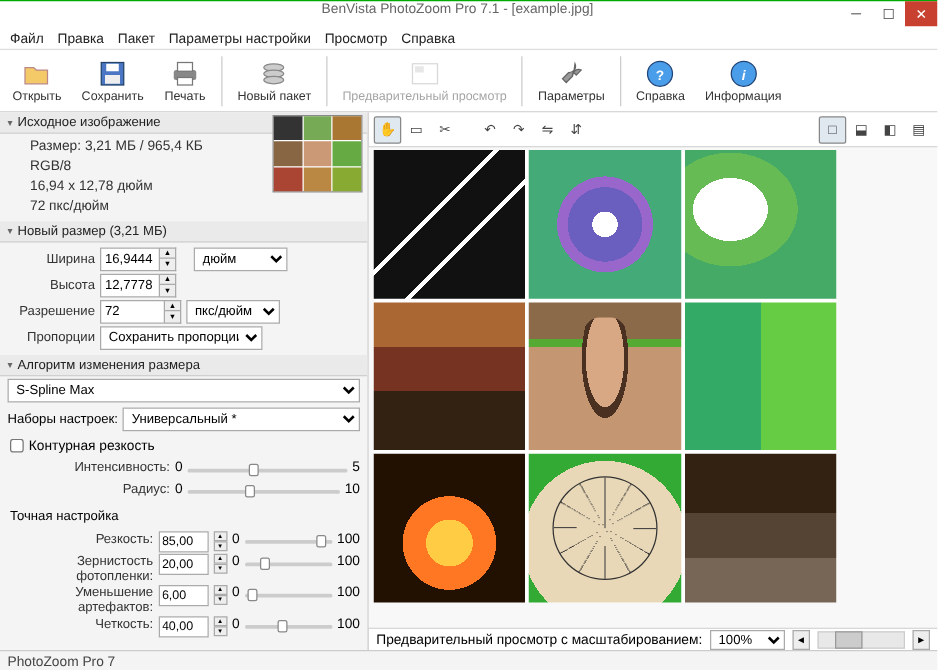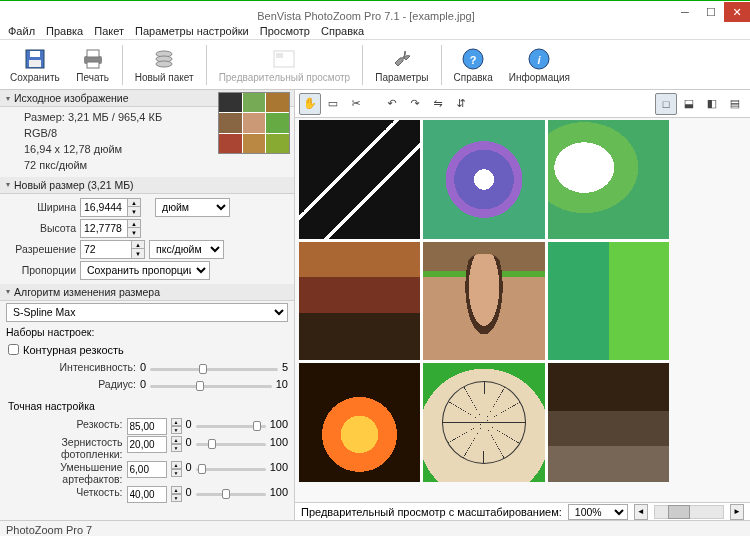--- a/index.html
+++ b/index.html
@@ -1,17 +1,17 @@
 <!DOCTYPE html>
 <html><head>
 <meta charset="utf-8">
 <style>
 *{box-sizing:border-box;margin:0;padding:0;font-family:"Segoe UI",Tahoma,sans-serif;font-size:11px}
 body{width:750px;height:536px;background:#fff;overflow:hidden;position:relative}
-.titlebar{height:22px;background:#fff;border-top:1px solid #0a0;display:flex;align-items:flex-end;position:relative}
+.titlebar{height:22px;background:#fff;border-top:1px solid #0a0;display:flex;align-items:flex-start;position:relative}
 .titlebar .title{flex:1;text-align:center;color:#666;font-size:11px}
 .titlebar .btns{display:flex;height:20px}
 .titlebar .btn{width:26px;display:flex;align-items:center;justify-content:center;color:#444}
 .titlebar .btn.close{background:#c84030;color:#fff}
 .menubar{height:18px;display:flex;gap:3px;padding:0 4px;align-items:center;border-bottom:1px solid #ddd}
 .menubar span{padding:1px 4px;color:#222}
 .toolbar{height:50px;display:flex;align-items:center;padding:2px 4px;gap:4px;border-bottom:1px solid #ccc}
 .tbtn{display:flex;flex-direction:column;align-items:center;justify-content:center;padding:2px 6px;border-radius:2px;min-width:46px}
 .tbtn .ico{width:24px;height:24px;display:flex;align-items:center;justify-content:center;font-size:20px}
 .tbtn .lbl{font-size:10px;color:#333;margin-top:1px}
@@ -94,20 +94,28 @@
   <span>Правка</span>
   <span>Пакет</span>
   <span>Параметры настройки</span>
   <span>Просмотр</span>
   <span>Справка</span>
 </div>
 
 <div class="toolbar">
   <div class="tbtn">
     <div class="ico">
+        <svg width="24" height="20">
+          <path d="M2 5h7l2 2h9v11H2z" fill="#f4c968" stroke="#b88"></path>
+        </svg>
+      </div>
+    <div class="lbl">Открыть</div>
+  </div>
+  <div class="tbtn">
+    <div class="ico">
         <svg width="22" height="22">
           <rect x="2" y="2" width="18" height="18" fill="#4a76c4" stroke="#246"></rect>
           <rect x="6" y="3" width="10" height="6" fill="#fff"></rect>
           <rect x="5" y="12" width="12" height="7" fill="#eee"></rect>
         </svg>
       </div>
     <div class="lbl">Сохранить</div>
   </div>
   <div class="tbtn">
     <div class="ico">
@@ -232,20 +240,21 @@
         <div class="lab">Пропорции</div>
         <select style="width:130px"><option>Сохранить пропорции</option></select>
       </div>
     </div>
 
     <div class="sect">Алгоритм изменения размера</div>
     <div class="frm">
       <select class="sel-full"><option>S-Spline Max</option></select>
       <div class="row" style="margin-top:4px">
         <div style="font-size:10.5px">Наборы настроек:</div>
+        <select style="flex:1"><option>Универсальный *</option></select>
       </div>
     </div>
     <div class="chk">
       <input type="checkbox" style="">
       <span>Контурная резкость</span>
     </div>
     <div class="frm">
       <div class="slider-row">
         <div class="slab">Интенсивность:</div>
         <span class="num">0</span>

